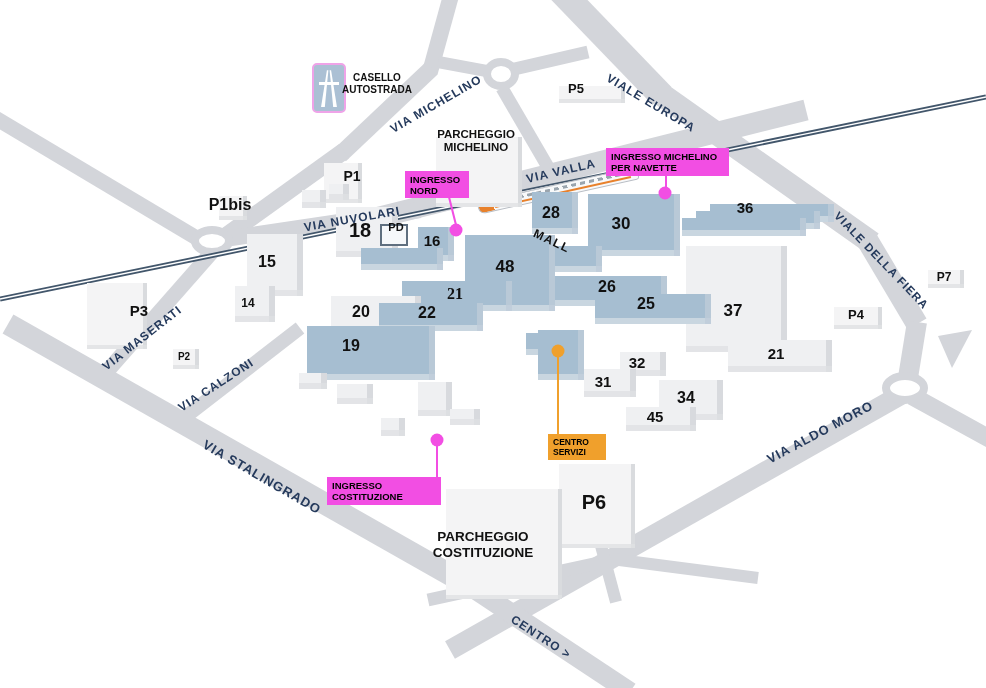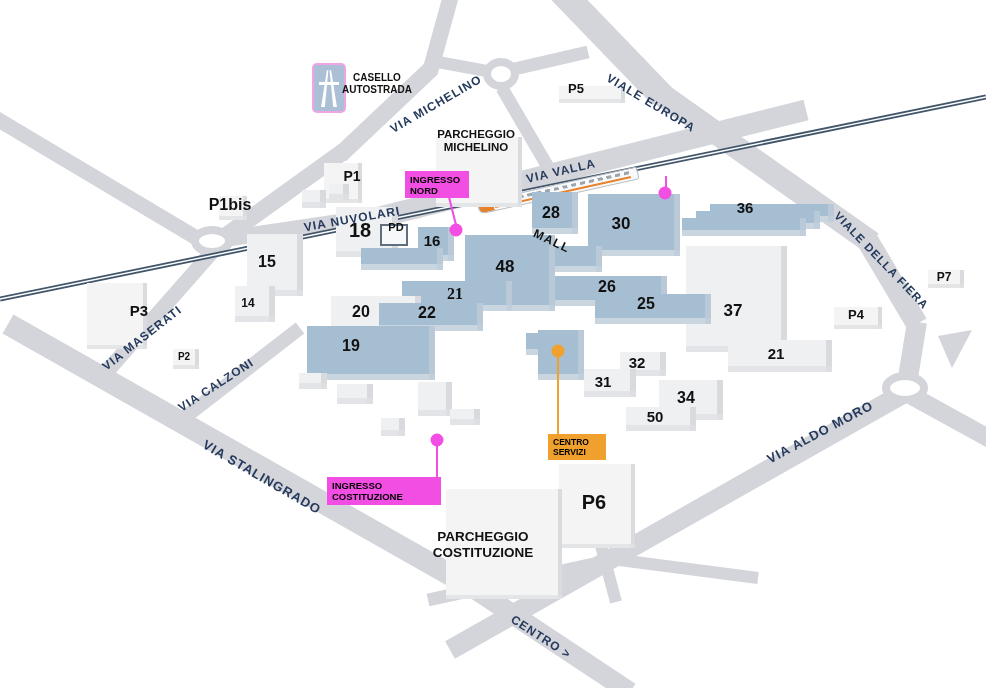--- a/index.html
+++ b/index.html
@@ -158,21 +158,21 @@
       <div class="lbl" style="left: 361px; top: 312px; font-size: 16px; transform: translate(-50%, -50%) rotate(0deg);">20</div>
       <div class="lbl" style="left: 455px; top: 294px; font-size: 16px; transform: translate(-50%, -50%) rotate(0deg); font-family: Liberation Serif, serif;">21</div>
       <div class="lbl" style="left: 427px; top: 313px; font-size: 16px; transform: translate(-50%, -50%) rotate(0deg);">22</div>
       <div class="lbl" style="left: 646px; top: 304px; font-size: 16px; transform: translate(-50%, -50%) rotate(0deg);">25</div>
       <div class="lbl" style="left: 607px; top: 287px; font-size: 16px; transform: translate(-50%, -50%) rotate(0deg);">26</div>
       <div class="lbl" style="left: 551px; top: 213px; font-size: 16px; transform: translate(-50%, -50%) rotate(0deg);">28</div>
       <div class="lbl" style="left: 505px; top: 266px; font-size: 17px; transform: translate(-50%, -50%) rotate(0deg);">48</div>
       <div class="lbl" style="left: 621px; top: 223px; font-size: 17px; transform: translate(-50%, -50%) rotate(0deg);">30</div>
       <div class="lbl" style="left: 603px; top: 381px; font-size: 15px; transform: translate(-50%, -50%) rotate(0deg);">31</div>
       <div class="lbl" style="left: 637px; top: 362px; font-size: 15px; transform: translate(-50%, -50%) rotate(0deg);">32</div>
-      <div class="lbl" style="left: 655px; top: 416px; font-size: 15px; transform: translate(-50%, -50%) rotate(0deg);">50</div>
+      <div class="lbl" style="left: 655px; top: 416px; font-size: 15px; transform: translate(-50%, -50%) rotate(0deg);">45</div>
       <div class="lbl" style="left: 686px; top: 398px; font-size: 16px; transform: translate(-50%, -50%) rotate(0deg);">34</div>
       <div class="lbl" style="left: 776px; top: 353px; font-size: 15px; transform: translate(-50%, -50%) rotate(0deg);">21</div>
       <div class="lbl" style="left: 745px; top: 207px; font-size: 15px; transform: translate(-50%, -50%) rotate(0deg);">36</div>
       <div class="lbl" style="left: 733px; top: 310px; font-size: 17px; transform: translate(-50%, -50%) rotate(0deg);">37</div>
       <div class="lbl" style="left: 552px; top: 241px; font-size: 12px; transform: translate(-50%, -50%) rotate(25deg); letter-spacing: 1.5px;">MALL</div>
       <div class="area" style="left: 377px; top: 83px; font-size: 10px;">
         <div>CASELLO</div>
         <div>AUTOSTRADA</div>
       </div>
       <div class="area" style="left: 476px; top: 141px; font-size: 11.5px;">
@@ -192,20 +192,24 @@
       <line x1="437" y1="445" x2="437" y2="478" stroke="#f24ee3" stroke-width="2"></line>
       <circle cx="437" cy="440" r="6.5" fill="#f24ee3"></circle>
       <line x1="558" y1="357" x2="558" y2="435" stroke="#f0a02c" stroke-width="2"></line>
       <circle cx="558" cy="351" r="6.5" fill="#f0a02c"></circle>
     </svg>
   <div id="markers">
       <div class="entr" style="left: 405px; top: 171px; width: 64px; height: 27px; font-size: 9.5px; background: rgb(242, 78, 227);">
         <div>INGRESSO</div>
         <div>NORD</div>
       </div>
+      <div class="entr" style="left: 606px; top: 148px; width: 123px; height: 28px; font-size: 9.5px; background: rgb(242, 78, 227);">
+        <div>INGRESSO MICHELINO</div>
+        <div>PER NAVETTE</div>
+      </div>
       <div class="entr" style="left: 327px; top: 477px; width: 114px; height: 28px; font-size: 9.5px; background: rgb(242, 78, 227);">
         <div>INGRESSO</div>
         <div>COSTITUZIONE</div>
       </div>
       <div class="entr" style="left: 548px; top: 434px; width: 58px; height: 26px; font-size: 8.5px; background: rgb(240, 160, 44);">
         <div>CENTRO</div>
         <div>SERVIZI</div>
       </div>
     </div>
 </div>

